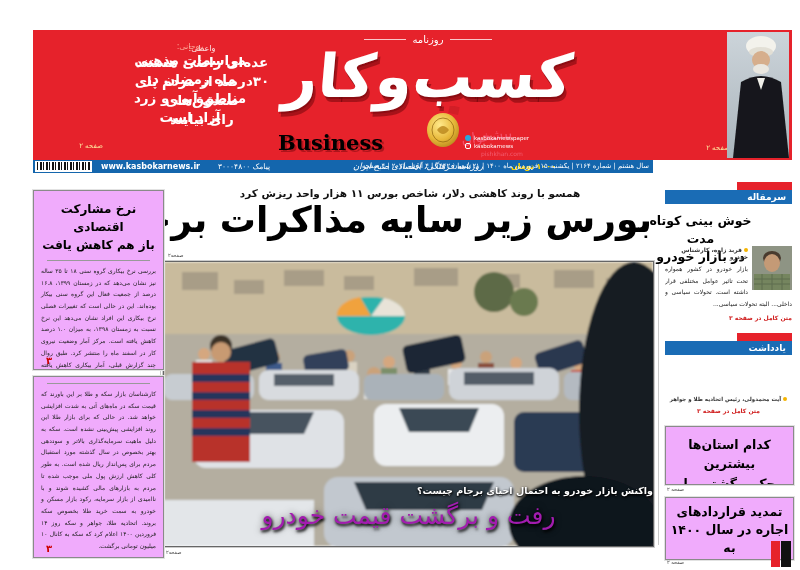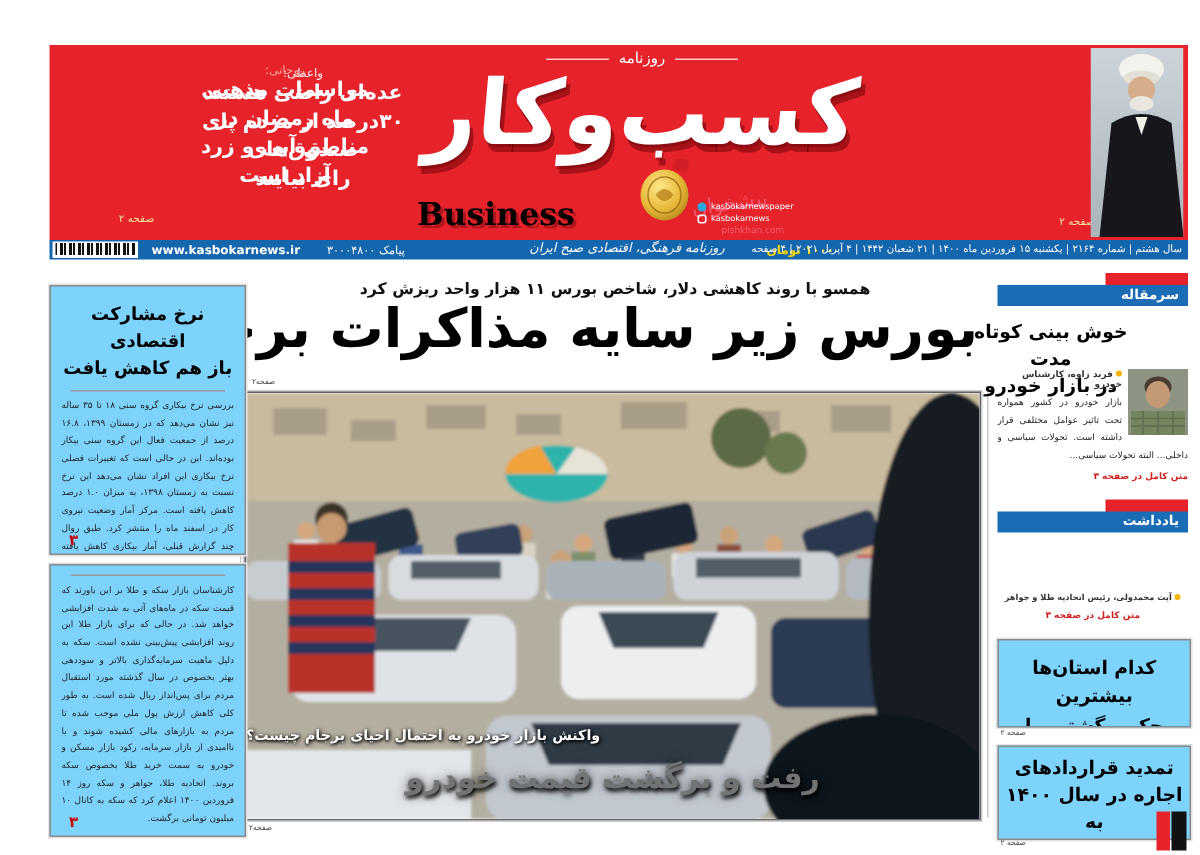--- a/index.html
+++ b/index.html
@@ -19,47 +19,47 @@
   #logo{font-size:60px;font-weight:bold;line-height:1.05;transform:skewX(-5deg);
         text-shadow:3px 5px 0 rgba(90,0,5,.45),1px 2px 0 rgba(90,0,5,.35);white-space:nowrap;}
   #logo-en{left:245px;top:100px;font-family:"DejaVu Serif",serif;font-size:21px;font-weight:bold;
         color:#000000;text-shadow:2px 2px 0 rgba(90,0,5,.4);}
   #watermark1{left:428px;top:98px;font-size:14px;color:rgba(255,120,160,.55);transform:rotate(-8deg);}
   #watermark2{left:448px;top:120px;font-size:6px;color:rgba(255,150,180,.5);}
   .social-row{display:flex;align-items:center;gap:3px;font-size:5.5px;color:#fff;margin-top:2px;direction:ltr;}
   .ticon{width:6px;height:6px;border-radius:50%;background:#2aa7de;display:inline-block;}
   .iicon{width:6px;height:6px;border-radius:2px;border:1px solid #fff;display:inline-block;box-sizing:border-box;}
   
-  #infobar{left:33px;top:160px;width:759px;height:13px;background:#1466ad;color:#fff;}
+  #infobar{left:33px;top:160px;width:620px;height:13px;background:#1466ad;color:#fff;}
   #infobar .abs{line-height:13px;white-space:nowrap;}
   #barcode{left:2px;top:1px;width:57px;height:11px;background:#fff;}
   #barcode i{display:block;height:8px;margin:1px 2px 0 2px;
      background:repeating-linear-gradient(90deg,#111 0 1px,transparent 1px 3px,#111 3px 5px,transparent 5px 6px);}
   
-  .obox{position:absolute;background:#7dd3fc;border:1px solid #8a8a8a;box-shadow:0 0 0 1px #e2e2e2;overflow:hidden;}
+  .obox{position:absolute;background:#f0abfc;border:1px solid #8a8a8a;box-shadow:0 0 0 1px #e2e2e2;overflow:hidden;}
   .btitle{font-weight:bold;text-align:center;color:#000;}
   .bodytxt{font-size:6px;line-height:1.95;text-align:justify;color:#222;}
   .pagenum{position:absolute;left:12px;bottom:3px;color:#c00;font-weight:bold;font-size:10px;}
   .vrule{position:absolute;width:1px;background:#c9c9c9;}
   .sechdr-tab{position:absolute;right:0;top:-8px;width:55px;height:9px;background:#e6222b;}
   .sechdr-bar{position:relative;height:14px;background:#1a6cb5;color:#fff;font-size:9px;font-weight:bold;
               line-height:14px;padding-right:6px;box-sizing:border-box;padding-left:16px;}
   .redmore{color:#d02020;font-weight:bold;font-size:6px;}
   .authorline{font-size:5.5px;color:#333;font-weight:bold;}
   .ydot{display:inline-block;width:4px;height:4px;border-radius:50%;background:#f5b400;vertical-align:middle;margin-left:2px;}
   .miniref{font-size:5px;color:#444;}
   
   #lead-kicker{left:168px;top:187px;width:484px;text-align:center;font-size:10.5px;font-weight:bold;color:#111;}
   #headline{left:163px;top:199px;width:489px;text-align:center;font-size:36px;font-weight:bold;
             letter-spacing:-.5px;color:#000;white-space:nowrap;}
   
   #photo{left:163px;top:261px;width:489px;height:284px;border:1px solid #666;box-shadow:0 0 0 1px #ccc;overflow:hidden;}
-  #photo-kicker{left:0;bottom:50px;width:100%;text-align:left;font-size:9.5px;font-weight:bold;color:#fff;
+  #photo-kicker{left:0;bottom:50px;width:100%;text-align:right;font-size:9.5px;font-weight:bold;color:#fff;
                 text-shadow:0 1px 2px #000,1px 1px 3px #000;}
-  #photo-title{left:0;bottom:16px;width:100%;text-align:center;font-size:20px;font-weight:bold;color:#737373;
+  #photo-title{left:0;bottom:16px;width:100%;text-align:center;font-size:25px;font-weight:normal;color:#a21caf;
                text-shadow:1px 2px 3px #000,0 0 7px rgba(0,0,0,.65);}
 </style>
 </head>
 <body>
 
 <div id="page">
 
   <div id="masthead" class="abs rtl">
 
     <div class="abs" style="left:713px;top:3px;width:40px;height:124px;">

